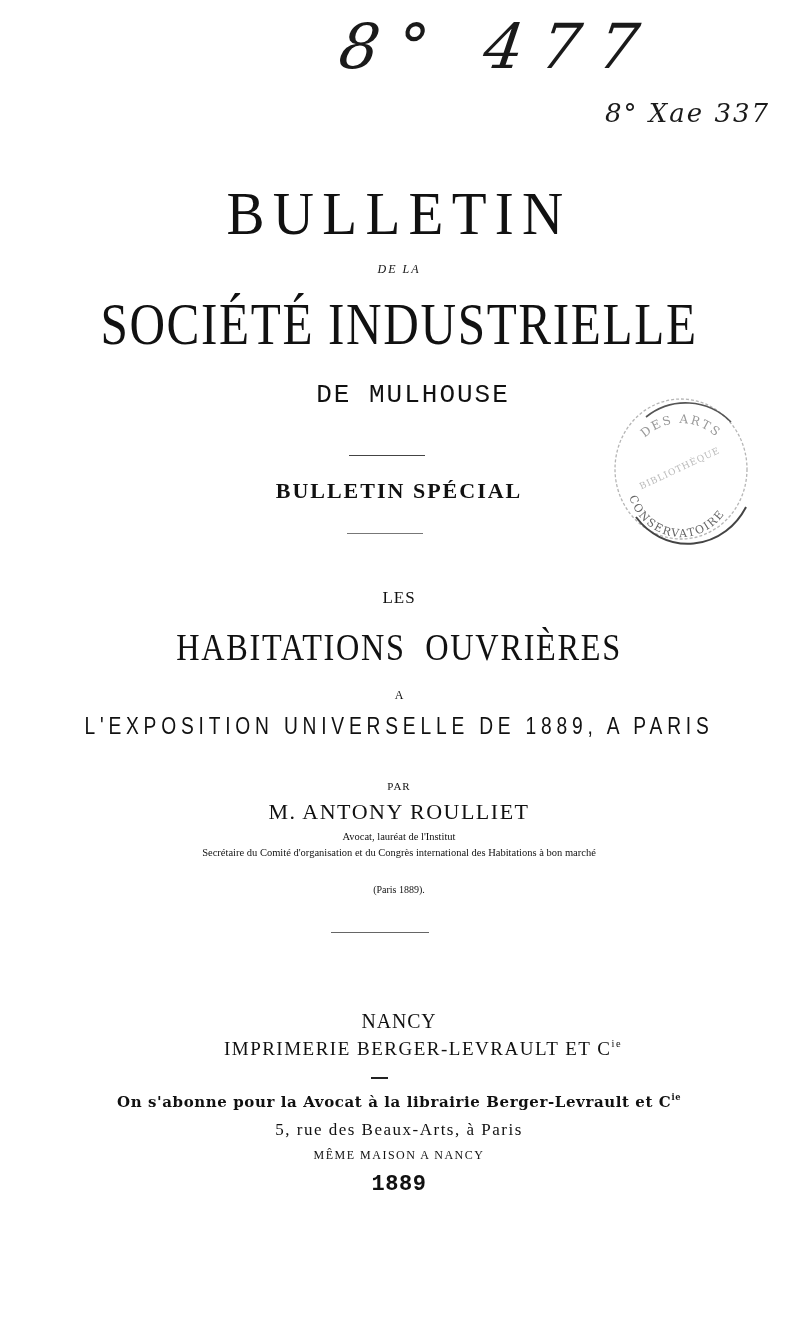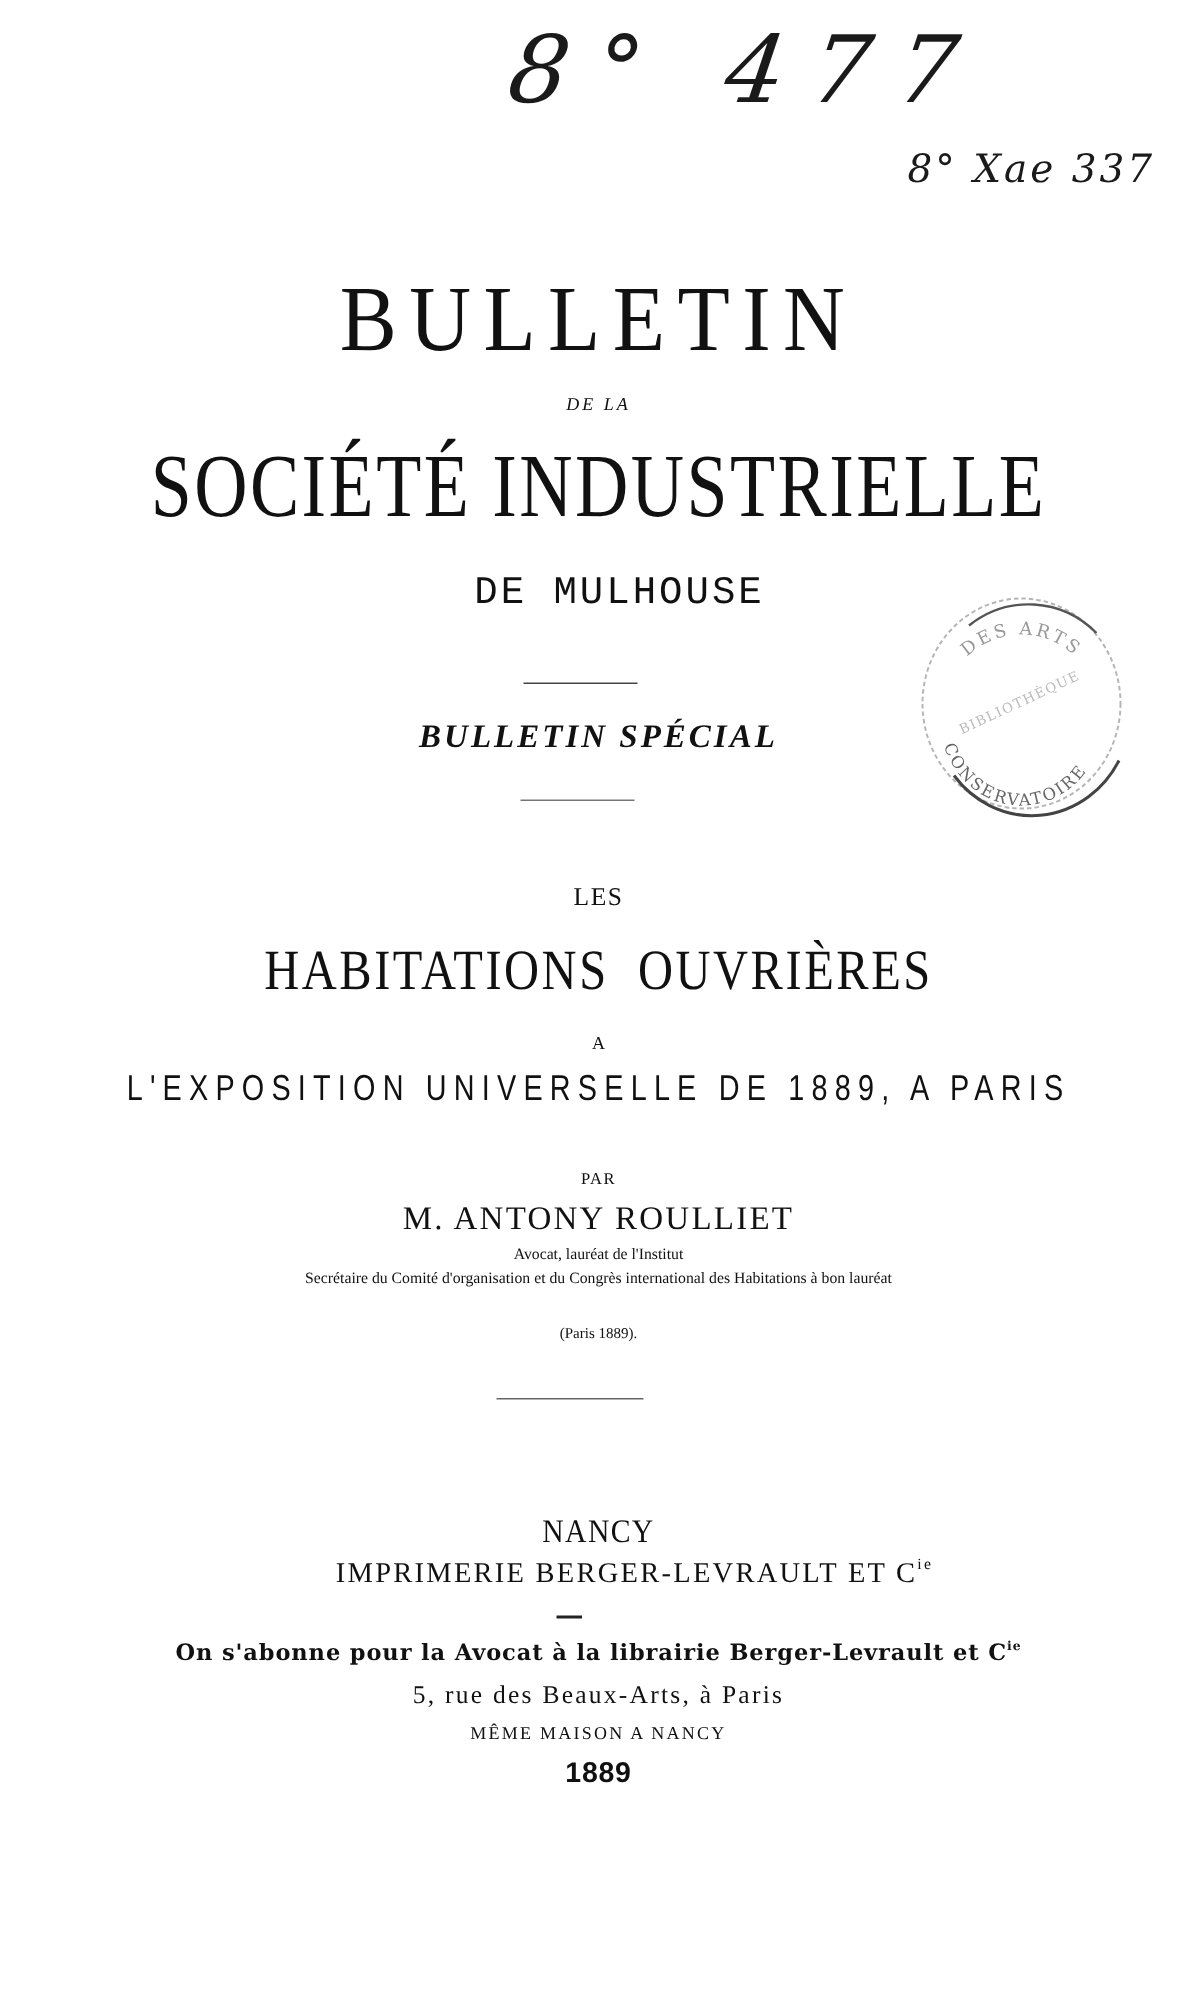--- a/index.html
+++ b/index.html
@@ -74,21 +74,20 @@
     .rule {
       position: absolute;
       height: 1px;
       background: #444;
     }
     .bulletin-special {
       top: 478px;
       font-size: 22px;
       font-weight: bold;
       letter-spacing: 2px;
-      font-style: italic;
     }
     .les {
       top: 588px;
       font-size: 17px;
       letter-spacing: 1px;
     }
     .habitations {
       top: 625px;
       font-size: 38px;
       letter-spacing: 2px;
@@ -155,22 +154,22 @@
       font-size: 17px;
       letter-spacing: 1.5px;
     }
     .same-house {
       top: 1148px;
       font-size: 12px;
       letter-spacing: 1.5px;
     }
     .year {
       top: 1172px;
-      font-family: Liberation Sans, sans-serif;
-      font-size: 19px;
+      font-family: Liberation Mono, monospace;
+      font-size: 22px;
       font-weight: bold;
       letter-spacing: 0.5px;
     }
 
     
     .stamp {
       position: absolute;
       left: 606px;
       top: 387px;
       width: 150px;
@@ -215,21 +214,21 @@
 <div class="rule" style="left:347px; top:533px; width:76px; background:#777;"></div>
 
 <div class="center-line les">LES</div>
 <div class="center-line habitations" style="white-space:pre;">HABITATIONS  OUVRIÈRES</div>
 <div class="center-line a-connector">A</div>
 <div class="center-line exposition">L'EXPOSITION UNIVERSELLE DE 1889, A PARIS</div>
 
 <div class="center-line par">PAR</div>
 <div class="center-line author">M. ANTONY ROULLIET</div>
 <div class="center-line credential">Avocat, lauréat de l'Institut</div>
-<div class="center-line role">Secrétaire du Comité d'organisation et du Congrès international des Habitations à bon lauréat</div>
+<div class="center-line role">Secrétaire du Comité d'organisation et du Congrès international des Habitations à bon marché</div>
 <div class="center-line role-year">(Paris 1889).</div>
 
 <div class="rule" style="left:331px; top:932px; width:98px; background:#666;"></div>
 
 <div class="center-line city">NANCY</div>
 <div class="center-line printer"><span>IMPRIMERIE BERGER-LEVRAULT ET C</span><sup>ie</sup></div>
 
 <div class="rule" style="left:371px; top:1077px; width:17px; background:#222; height:2px;"></div>
 
 <div class="center-line subscribe"><span>On s'abonne pour la Avocat à la librairie Berger-Levrault et C</span><sup>ie</sup></div>

